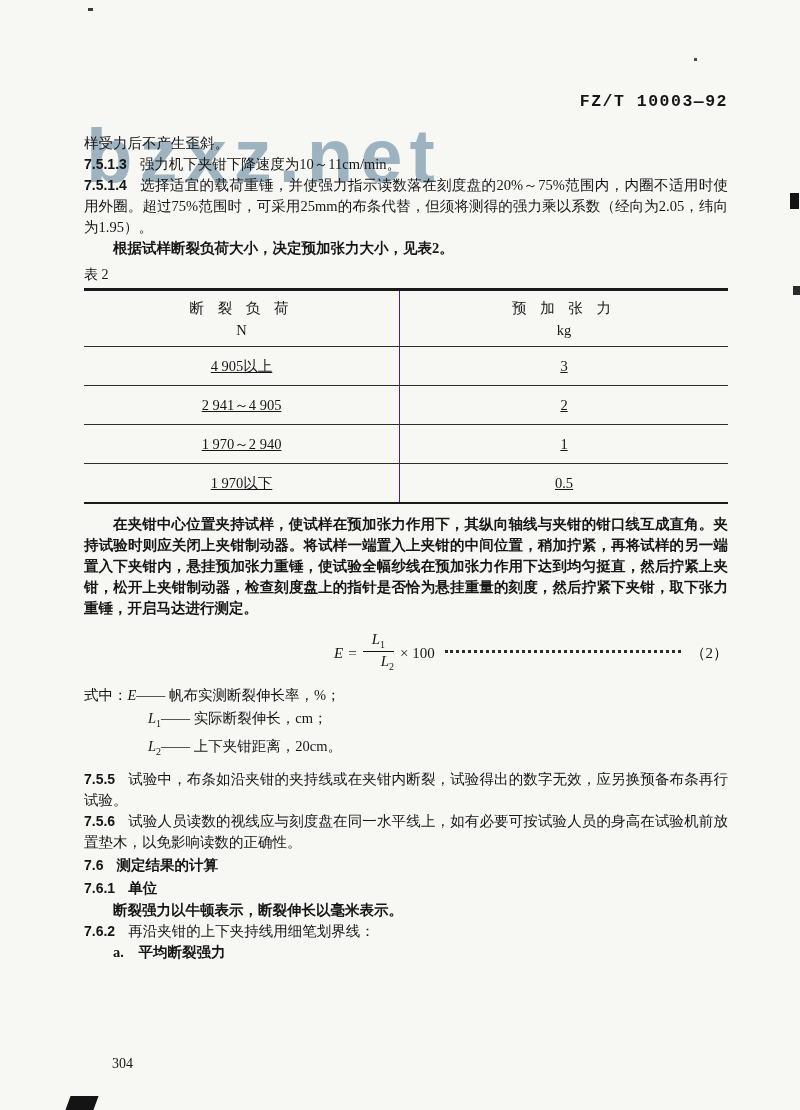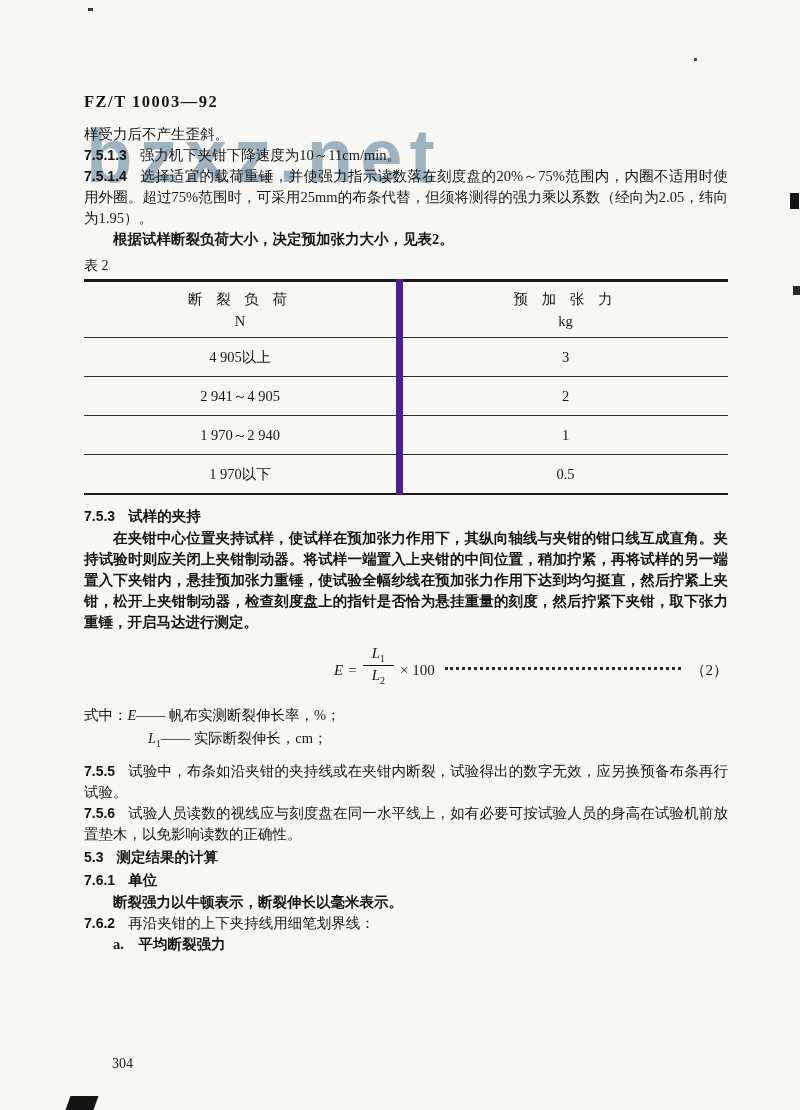--- a/index.html
+++ b/index.html
@@ -14,51 +14,51 @@
   .page { position:absolute; inset:0; padding:92px 72px 0 84px; }
   .watermark {
     position:absolute; top:112px; left:86px; z-index:0;
     font-family:"Liberation Sans", sans-serif;
     font-weight:bold; font-size:76px; letter-spacing:7px;
     color:#0c4a6e; opacity:.38; white-space:nowrap;
     user-select:none;
   }
   .content { position:relative; z-index:1; }
   .doc-header {
-    text-align:left; font-family:Liberation Serif, serif;
+    text-align:right; font-family:Liberation Mono, monospace;
     font-weight:bold; font-size:16.5px; letter-spacing:1.5px;
-    margin-bottom:12px;
+    margin-bottom:22px;
   }
   .para { font-size:14.5px; line-height:21px; text-align:justify; }
   .para.ind { text-indent:2em;font-weight:bold; }
   .num { font-weight:bold; margin-right:13px; font-family:"Liberation Sans", sans-serif; font-size:14px; }
   .h { font-size:14.5px; line-height:22px; margin:1px 0; }
   .h .title { font-weight:bold; }
   .tcaption { text-align:left; font-size:14px; margin:7px 0 4px; }
   table.dtable {
     width:100%; border-collapse:collapse;
     border-top:3px solid #1a1a1a; border-bottom:2.5px solid #1a1a1a;
     margin:2px 0 10px;
   }
   .dtable th, .dtable td {
     text-align:center; font-weight:normal; font-size:14.5px; color:#161616;
   }
   .dtable thead th { padding:8px 0 7px; }
-  .dtable td { padding:9.5px 0; border-top:1px solid #2e2e2e; }
-  .dtable th:first-child, .dtable td:first-child { border-right:7px solid #4c1d95; width:49%; }
+  .dtable td { padding:9.5px 0; border-top:1px solid #2e2e2e;text-decoration:underline; }
+  .dtable th:first-child, .dtable td:first-child { border-right:1px solid #4c1d95; width:49%; }
   .th-line1 { letter-spacing:5px; margin-bottom:4px; }
   .th-line2 { letter-spacing:0; }
   .formula {
     display:flex; align-items:center;
     margin:12px 0 8px; padding-left:250px;
     font-size:15px;
   }
   .formula i, .where i { font-style:italic; font-family:"Liberation Serif", serif; }
   .f-eq { margin:0 4px 0 5px; }
-  .frac { display:inline-flex; flex-direction:column; align-items:center; margin:0 6px 10px 2px; }
+  .frac { display:inline-flex; flex-direction:column; align-items:flex-end; margin:0 6px 4px 2px; }
   .fr-num { padding:0 9px 1px; border-bottom:1.4px solid #111; }
   .fr-den { padding-top:1px; }
   sub { font-size:10px; }
   .leader { flex:1; margin:0 10px; height:2px; border-bottom:3px dotted #2c2c2c; transform:translateY(-2px); }
   .where { margin:2px 0 6px; }
   .w-line { font-size:14.5px; line-height:23px; }
   .w-ind { padding-left:64px; }
   .pageno { position:absolute; left:112px; bottom:38px; font-size:14px; z-index:1; }
   .artifact { position:absolute; background:#141414; z-index:2; }
   .a1 { right:1px; top:193px; width:9px; height:16px; }
@@ -113,47 +113,47 @@
           <td>1 970～2 940</td>
           <td>1</td>
         </tr>
         <tr>
           <td>1 970以下</td>
           <td>0.5</td>
         </tr>
       </tbody>
     </table>
 
-    <p class="h"><span class="num">7.5.3</span><span class="title">试样的夹持</span></p>
 
     <p class="para ind">在夹钳中心位置夹持试样，使试样在预加张力作用下，其纵向轴线与夹钳的钳口线互成直角。夹持试验时则应关闭上夹钳制动器。将试样一端置入上夹钳的中间位置，稍加拧紧，再将试样的另一端置入下夹钳内，悬挂预加张力重锤，使试验全幅纱线在预加张力作用下达到均匀挺直，然后拧紧上夹钳，松开上夹钳制动器，检查刻度盘上的指针是否恰为悬挂重量的刻度，然后拧紧下夹钳，取下张力重锤，开启马达进行测定。</p>
 
 
     <div class="formula">
       <i>E</i>
       <span class="f-eq">=</span>
       <span class="frac">
         <span class="fr-num"><i>L</i><sub>1</sub></span>
         <span class="fr-den"><i>L</i><sub>2</sub></span>
       </span>
       <span>× 100</span>
       <span class="leader"></span>
       <span>（2）</span>
     </div>
 
     <div class="where">
       <p class="w-line"><span>式中：</span><i>E</i><span>—— 帆布实测断裂伸长率，%；</span></p>
       <p class="w-line w-ind"><i>L</i><sub>1</sub><span>—— 实际断裂伸长，cm；</span></p>
+      <p class="w-line w-ind"><i>L</i><sub>2</sub><span>—— 上下夹钳距离，20cm。</span></p>
     </div>
 
     <p class="para"><span class="num">7.5.5</span><span>试验中，布条如沿夹钳的夹持线或在夹钳内断裂，试验得出的数字无效，应另换预备布条再行试验。</span></p>
 
     <p class="para"><span class="num">7.5.6</span><span>试验人员读数的视线应与刻度盘在同一水平线上，如有必要可按试验人员的身高在试验机前放置垫木，以免影响读数的正确性。</span></p>
 
-    <p class="h"><span class="num">5.3</span><span class="title">测定结果的计算</span></p>
+    <p class="h"><span class="num">7.6</span><span class="title">测定结果的计算</span></p>
 
     <p class="h"><span class="num">7.6.1</span><span class="title">单位</span></p>
 
     <p class="para ind">断裂强力以牛顿表示，断裂伸长以毫米表示。</p>
 
     <p class="para"><span class="num">7.6.2</span><span>再沿夹钳的上下夹持线用细笔划界线：</span></p>
 
     <p class="para ind">a.　平均断裂强力</p>
   </div>
 

